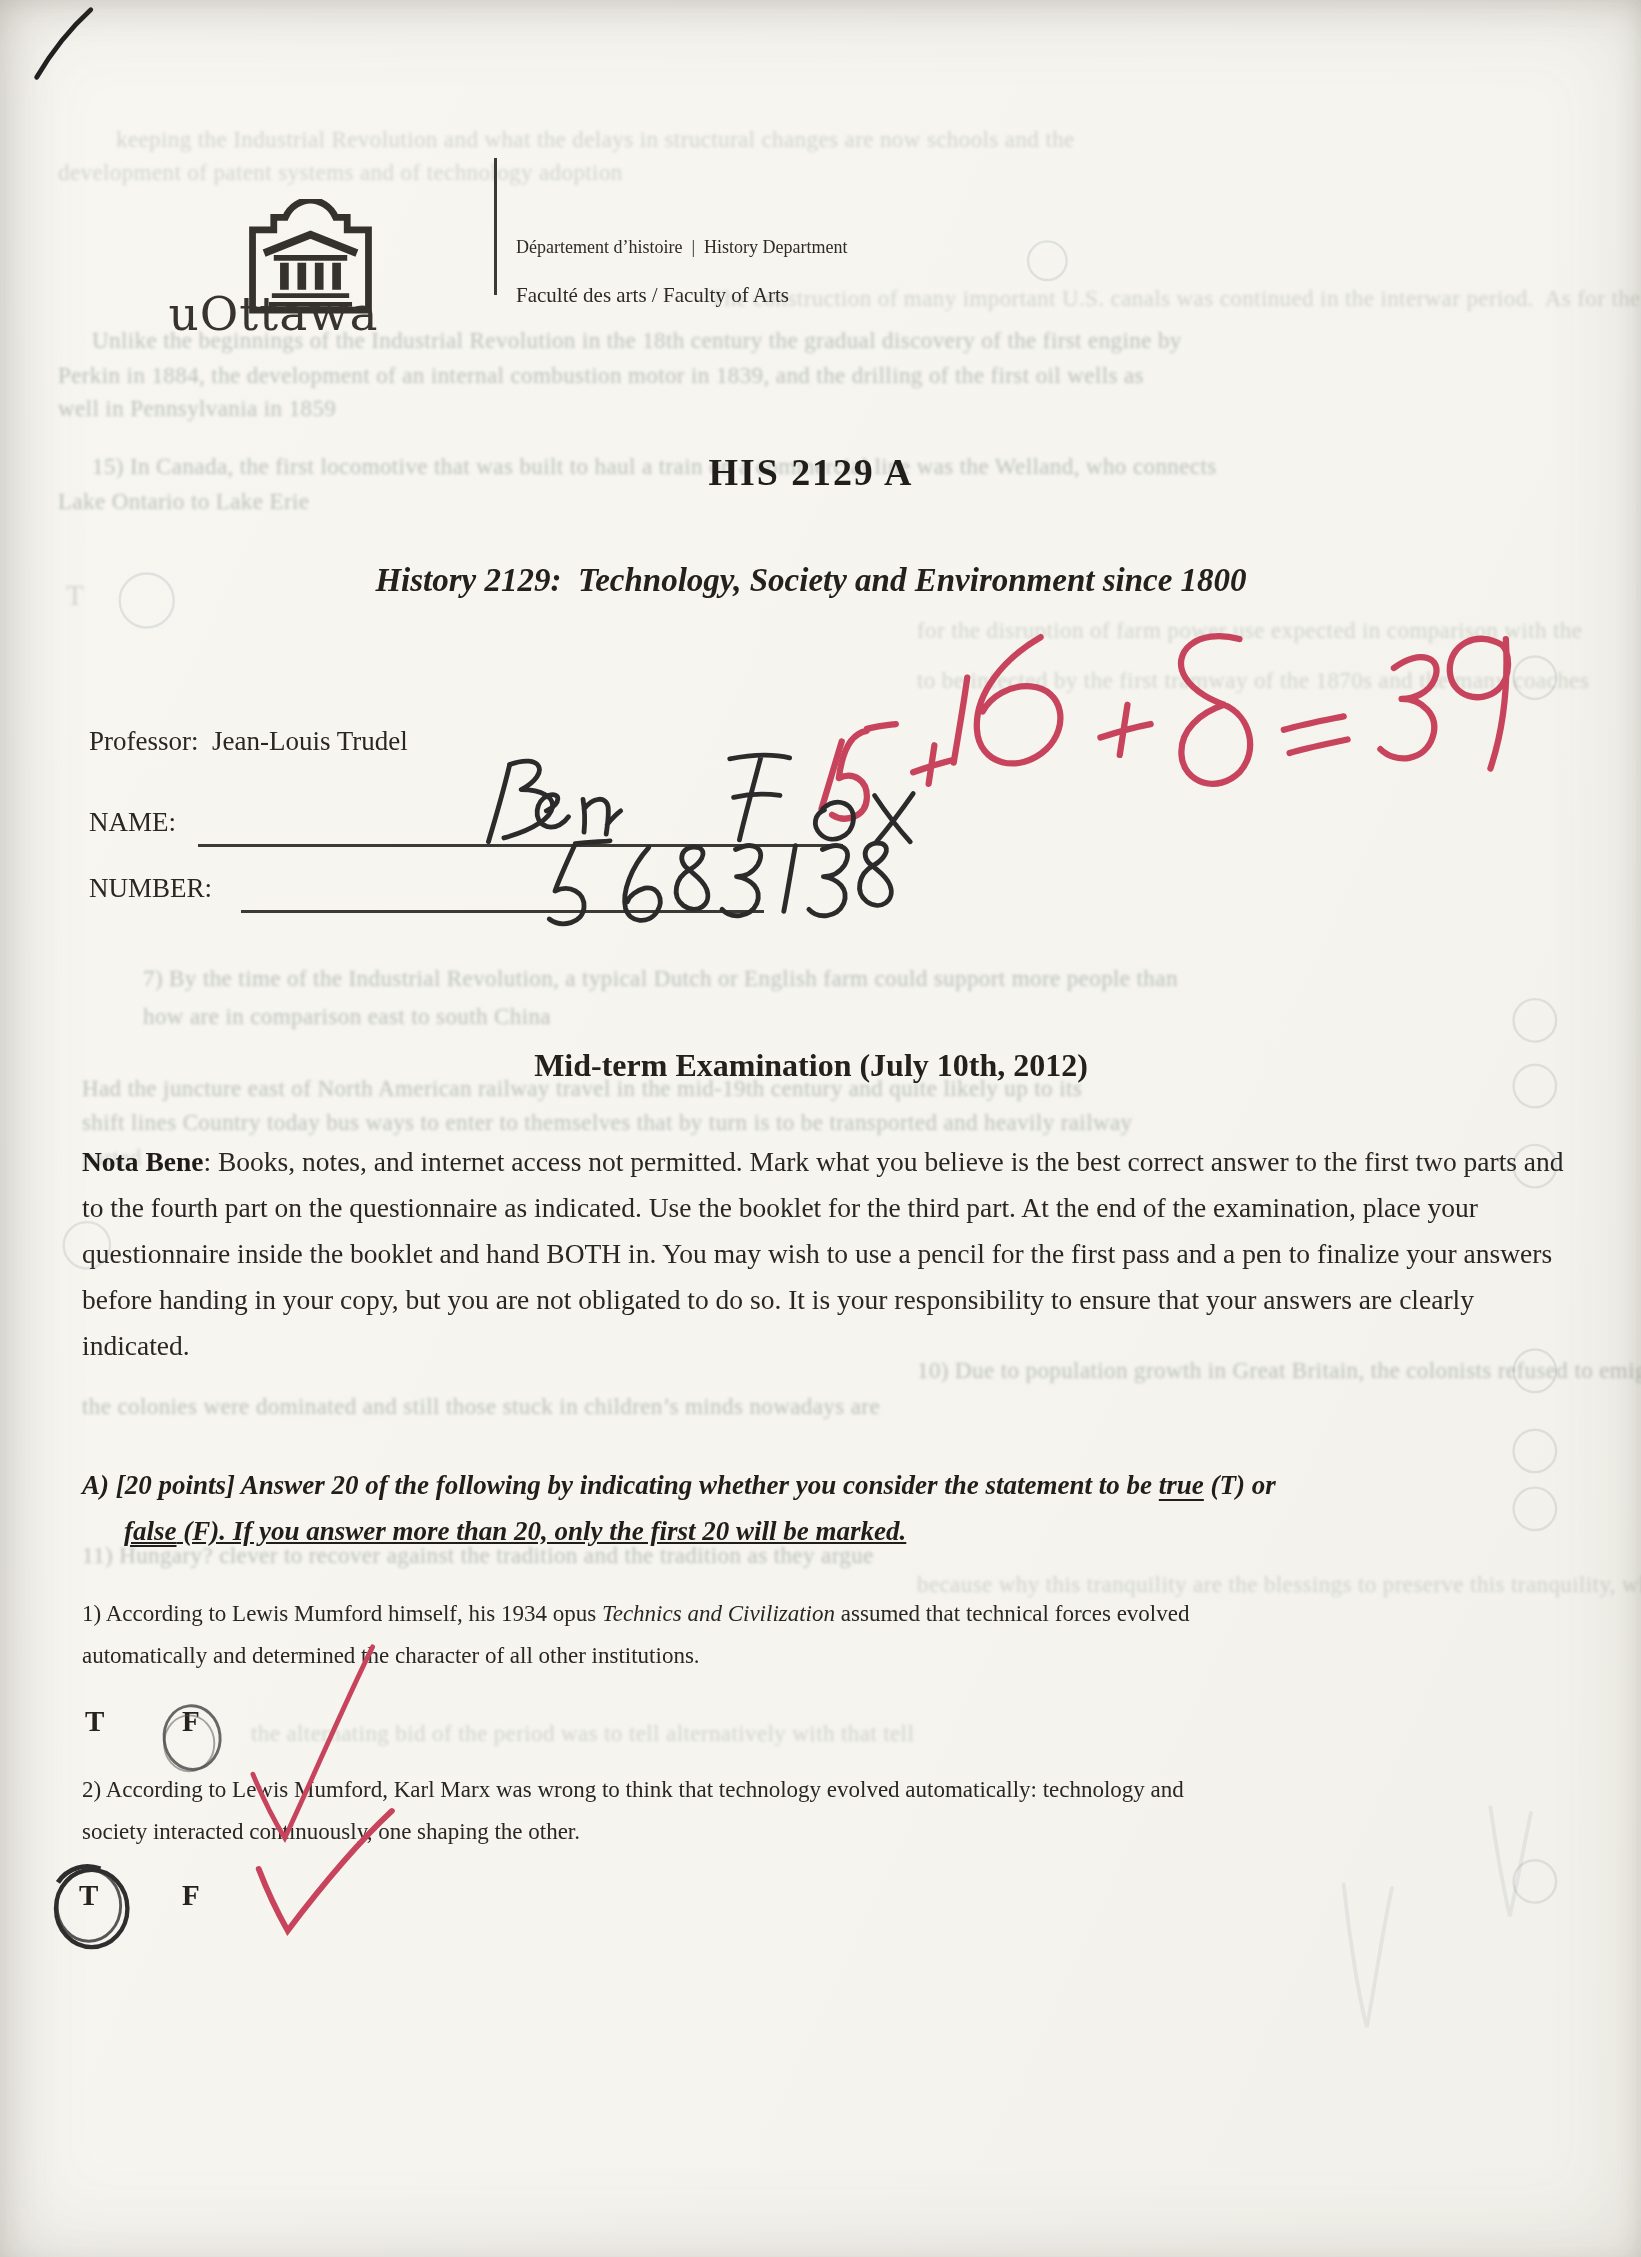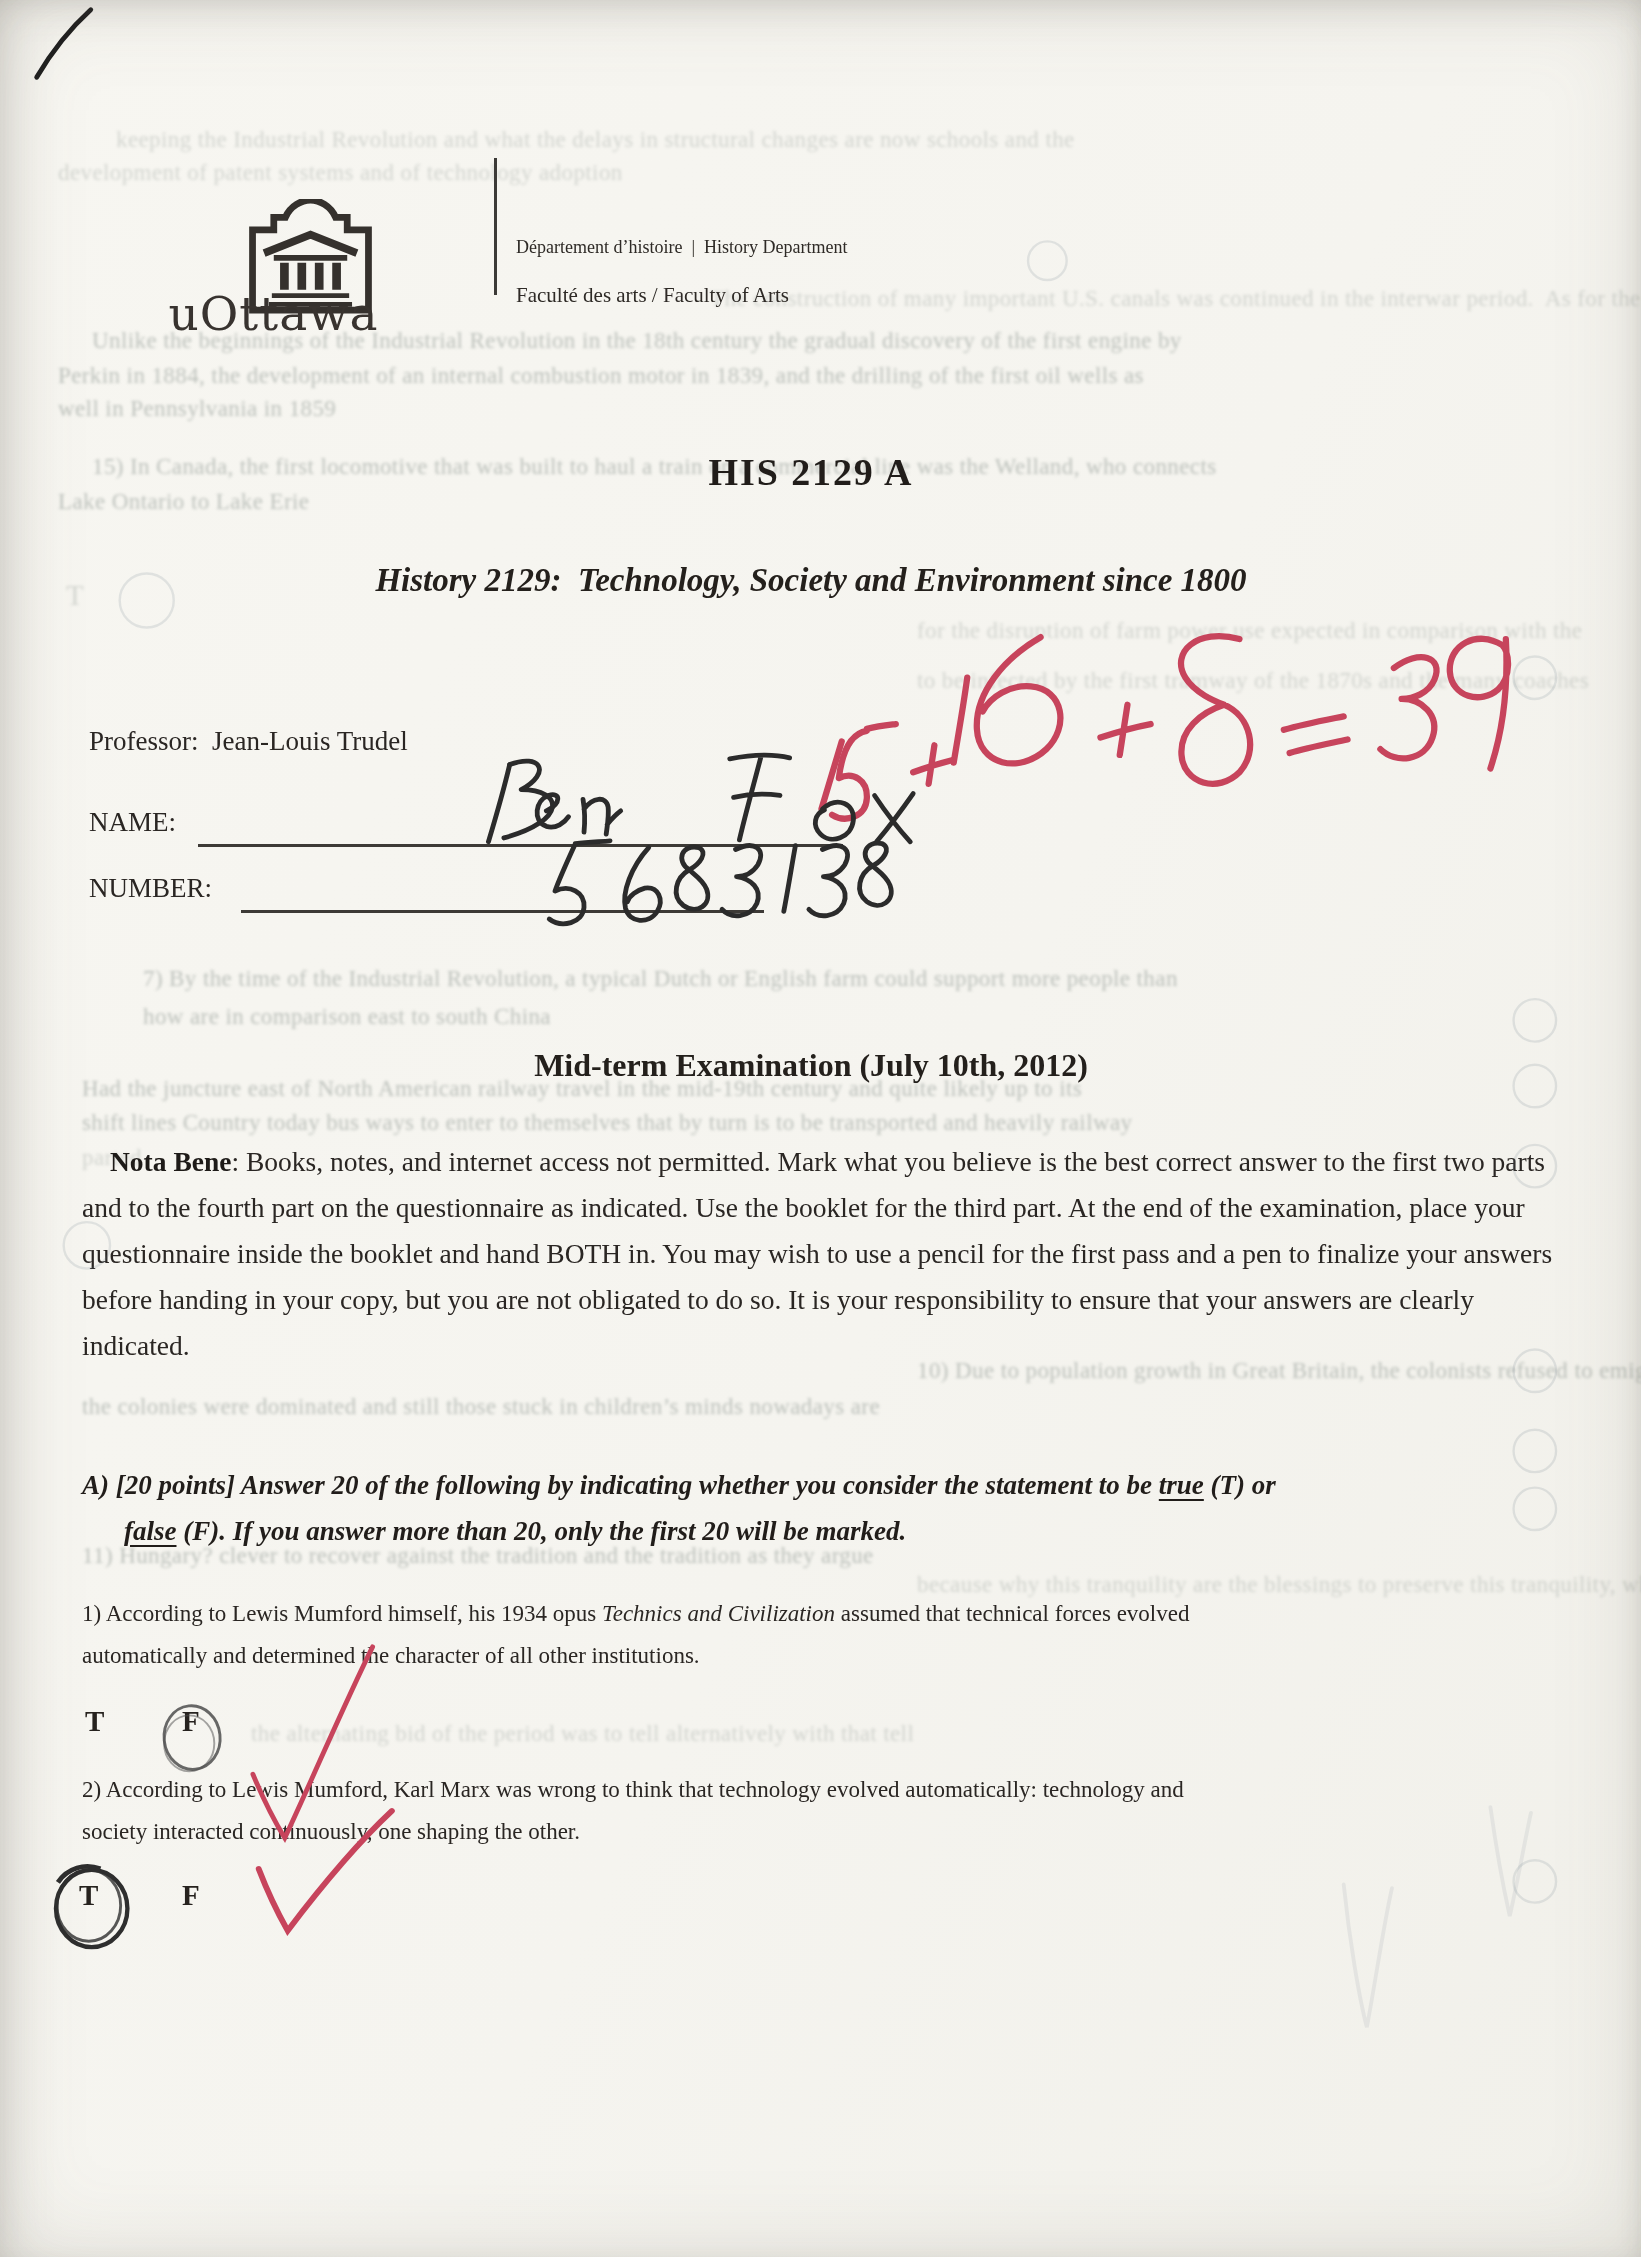--- a/index.html
+++ b/index.html
@@ -33,24 +33,24 @@
   .course-code{left:0;top:450px;width:1622px;text-align:center;font-size:38px;font-weight:bold;letter-spacing:1.9px;color:#211d1a;}
   .course-title{left:0;top:562px;width:1622px;text-align:center;font-size:33px;font-weight:bold;font-style:italic;color:#24201c;}
   .exam-title{left:0;top:1047px;width:1622px;text-align:center;font-size:32px;font-weight:bold;color:#24201c;}
   
   .professor{left:89px;top:726px;font-size:27px;}
   .name-label{left:89px;top:807px;font-size:27px;}
   .number-label{left:89px;top:873px;font-size:27px;}
   .rule{position:absolute;height:2.9px;background:#3d3a36;}
   
   .notabene{position:absolute;left:82px;top:1139px;width:1495px;font-size:27.5px;line-height:46px;white-space:normal;}
-  .notabene b{color:#1e1b18;margin-left:28px;}
+  .notabene b{color:#1e1b18;}
   .parta{position:absolute;left:82px;top:1462px;font-size:27px;line-height:46px;
     font-weight:bold;font-style:italic;color:#211d1a;}
-  .parta .l2{padding-left:42px;}
+  .parta .l2{padding-left:42px;text-decoration:underline;}
   .parta u{text-decoration:underline;text-underline-offset:4.8px;text-decoration-thickness:2.4px;}
   .question{position:absolute;font-size:23px;line-height:42px;}
   .tf{position:absolute;font-size:29px;font-weight:bold;color:#26221e;}
   
   .bleed{position:absolute;font-size:23px;color:#6e7a74;opacity:.26;
     filter:blur(1.4px);white-space:pre;letter-spacing:0.4px;pointer-events:none;}
   .b-s{opacity:.42;}
   .overlay{position:absolute;left:0;top:0;pointer-events:none;}
 </style>
 </head>

